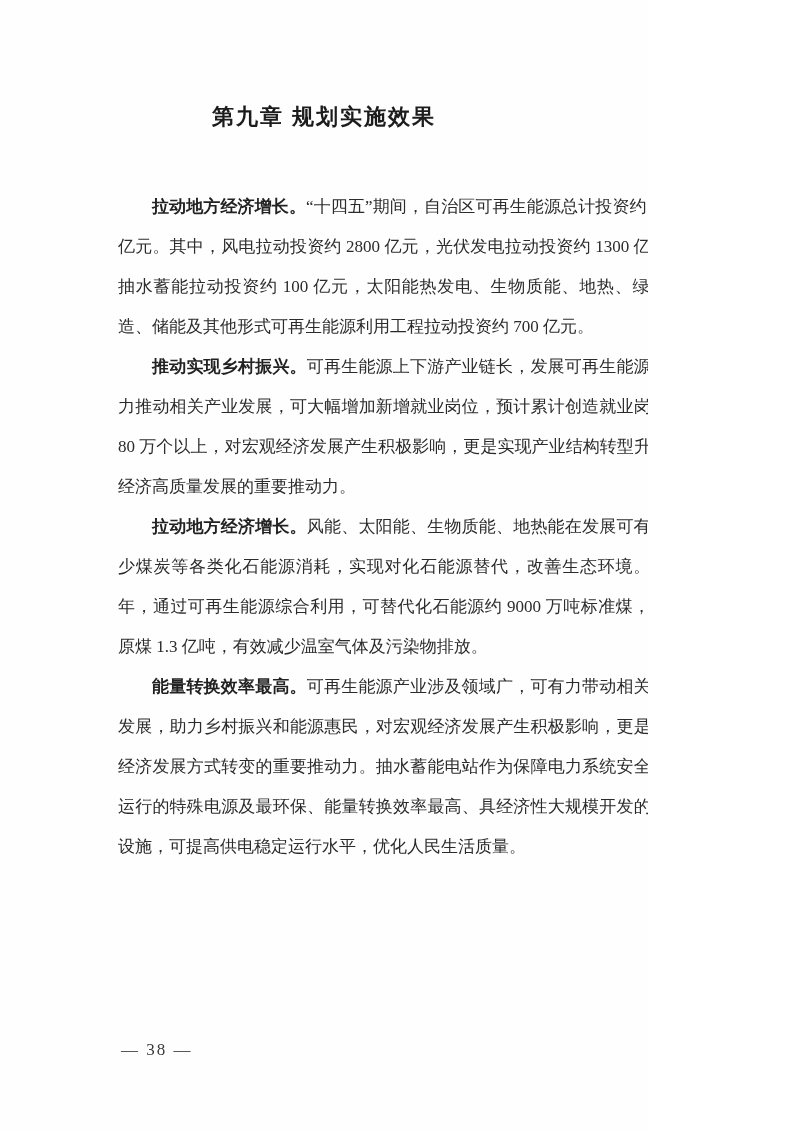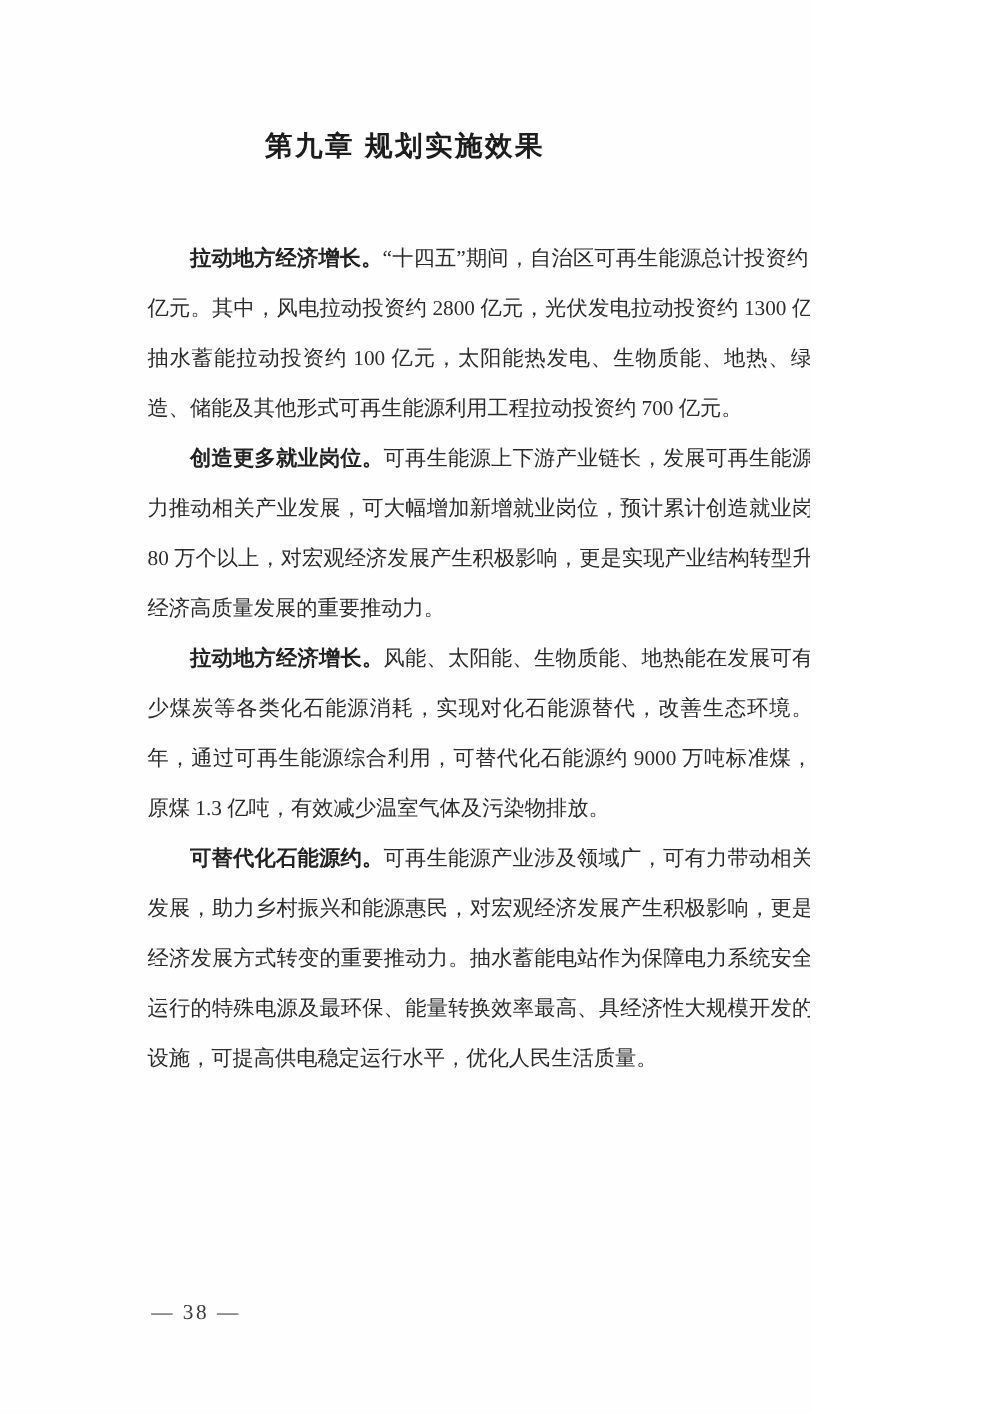--- a/index.html
+++ b/index.html
@@ -57,25 +57,25 @@
 <body>
 
 <div class="page">
 
   <h1 class="chapter-title">第九章 规划实施效果</h1>
 
   <div class="content">
 
     <p class="para"><span class="lead">拉动地方经济增长。</span><span>“十四五”期间，自治区可再生能源总计投资约 4900 亿元。其中，风电拉动投资约 2800 亿元，光伏发电拉动投资约 1300 亿元，抽水蓄能拉动投资约 100 亿元，太阳能热发电、生物质能、地热、绿氢制造、储能及其他形式可再生能源利用工程拉动投资约 700 亿元。</span></p>
 
-    <p class="para"><span class="lead">创造更多就业岗位。</span><span>可再生能源上下游产业链长，发展可再生能源将有力推动相关产业发展，可大幅增加新增就业岗位，预计累计创造就业岗位达 80 万个以上，对宏观经济发展产生积极影响，更是实现产业结构转型升级、经济高质量发展的重要推动力。</span></p>
+    <p class="para"><span class="lead">推动实现乡村振兴。</span><span>可再生能源上下游产业链长，发展可再生能源将有力推动相关产业发展，可大幅增加新增就业岗位，预计累计创造就业岗位达 80 万个以上，对宏观经济发展产生积极影响，更是实现产业结构转型升级、经济高质量发展的重要推动力。</span></p>
 
     <p class="para"><span class="lead">拉动地方经济增长。</span><span>风能、太阳能、生物质能、地热能在发展可有效减少煤炭等各类化石能源消耗，实现对化石能源替代，改善生态环境。2025 年，通过可再生能源综合利用，可替代化石能源约 9000 万吨标准煤，折合原煤 1.3 亿吨，有效减少温室气体及污染物排放。</span></p>
 
-    <p class="para"><span class="lead">可替代化石能源约。</span><span>可再生能源产业涉及领域广，可有力带动相关产业发展，助力乡村振兴和能源惠民，对宏观经济发展产生积极影响，更是实现经济发展方式转变的重要推动力。抽水蓄能电站作为保障电力系统安全稳定运行的特殊电源及最环保、能量转换效率最高、具经济性大规模开发的储能设施，可提高供电稳定运行水平，优化人民生活质量。</span></p>
+    <p class="para"><span class="lead">能量转换效率最高。</span><span>可再生能源产业涉及领域广，可有力带动相关产业发展，助力乡村振兴和能源惠民，对宏观经济发展产生积极影响，更是实现经济发展方式转变的重要推动力。抽水蓄能电站作为保障电力系统安全稳定运行的特殊电源及最环保、能量转换效率最高、具经济性大规模开发的储能设施，可提高供电稳定运行水平，优化人民生活质量。</span></p>
 
   </div>
 
   <div class="footer">
     <span>— 38 —</span>
   </div>
 
 </div>
 
 </body></html>

